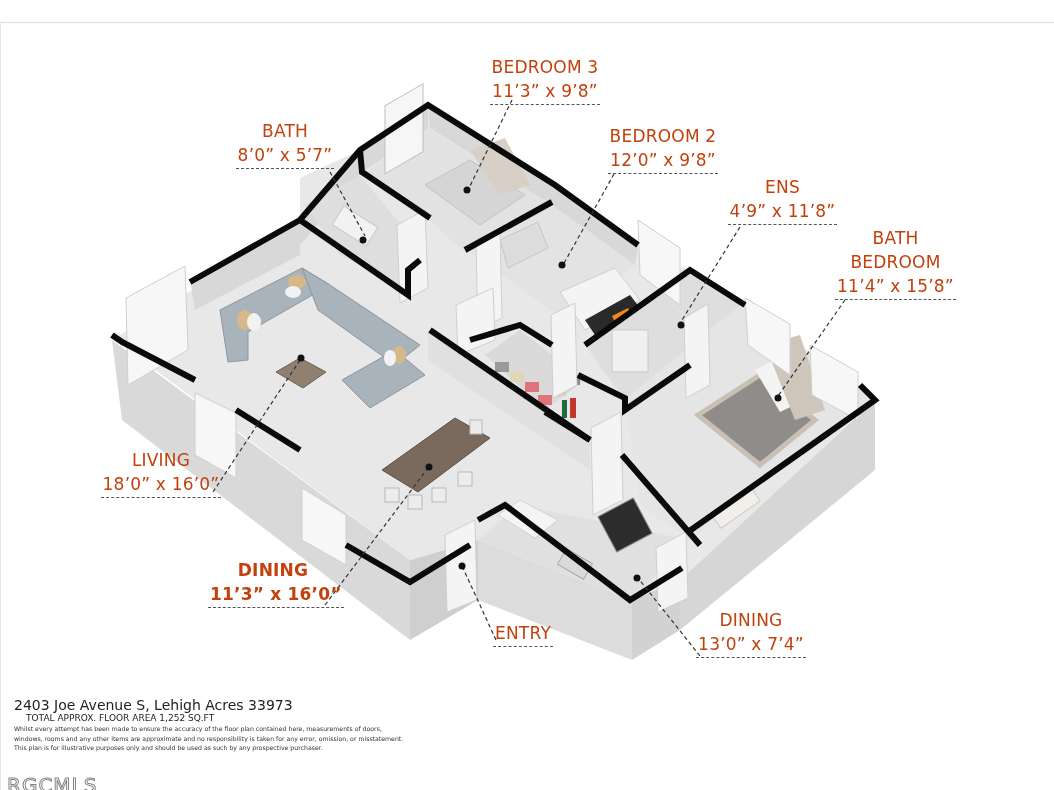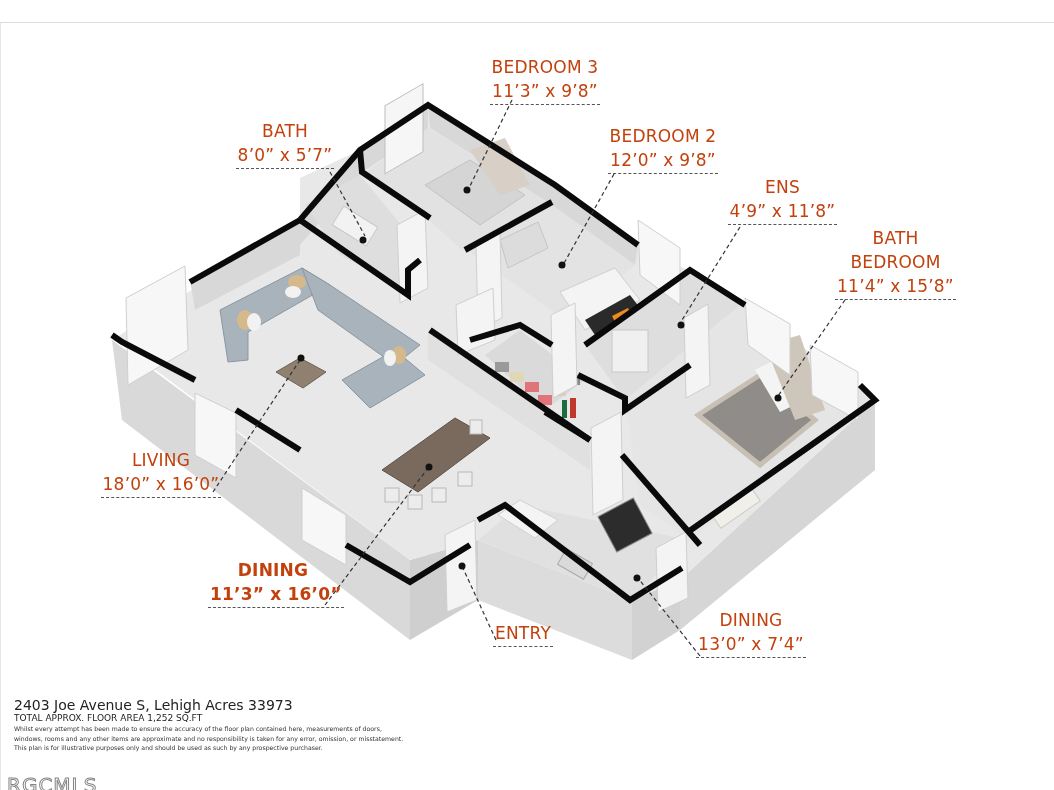--- a/index.html
+++ b/index.html
@@ -3,21 +3,21 @@
 <meta charset="utf-8">
 <style>
   html, body { margin:0; padding:0; background:#ffffff; }
   body { width:1054px; height:790px; position:relative; overflow:hidden; font-family:"Liberation Sans", sans-serif; color:#1a1a1a; }
   .frame { position:absolute; left:0; top:22px; width:1054px; height:768px; border-top:1px solid #dcdcdc; border-left:1px solid #e6e6e6; background:#fff; }
   svg.plan { position:absolute; left:0; top:0; }
   .lbl { position:absolute; text-align:center; font-family:"DejaVu Sans", sans-serif; font-size:17px; line-height:24px; color:#c2410c; letter-spacing:0.2px; white-space:nowrap; }
   .lbl .dim { display:inline-block; border-bottom:1.5px dashed #555; padding:0 2px 1px; }
   .footer { position:absolute; left:14px; top:699px; font-family:"DejaVu Sans", sans-serif; color:#222; }
   .footer .addr { font-size:14px; line-height:13px; }
-  .footer .area { font-size:9px; line-height:12px; }
+  .footer .area { font-size:9px; line-height:12px;margin-left:12px; }
   .footer .disc { font-size:6.2px; line-height:9.5px; color:#333; width:420px; }
   .wm { position:absolute; left:7px; top:773px; font-family:"DejaVu Sans", sans-serif; font-size:20px; color:rgba(255,255,255,0.3); -webkit-text-stroke:1px rgba(90,90,90,0.75); letter-spacing:1px; }
 </style>
 </head>
 <body>
 
 <div class="frame"></div>
 
 <svg class="plan" width="1054" height="790" viewBox="0 0 1054 790" xmlns="http://www.w3.org/2000/svg">
 

